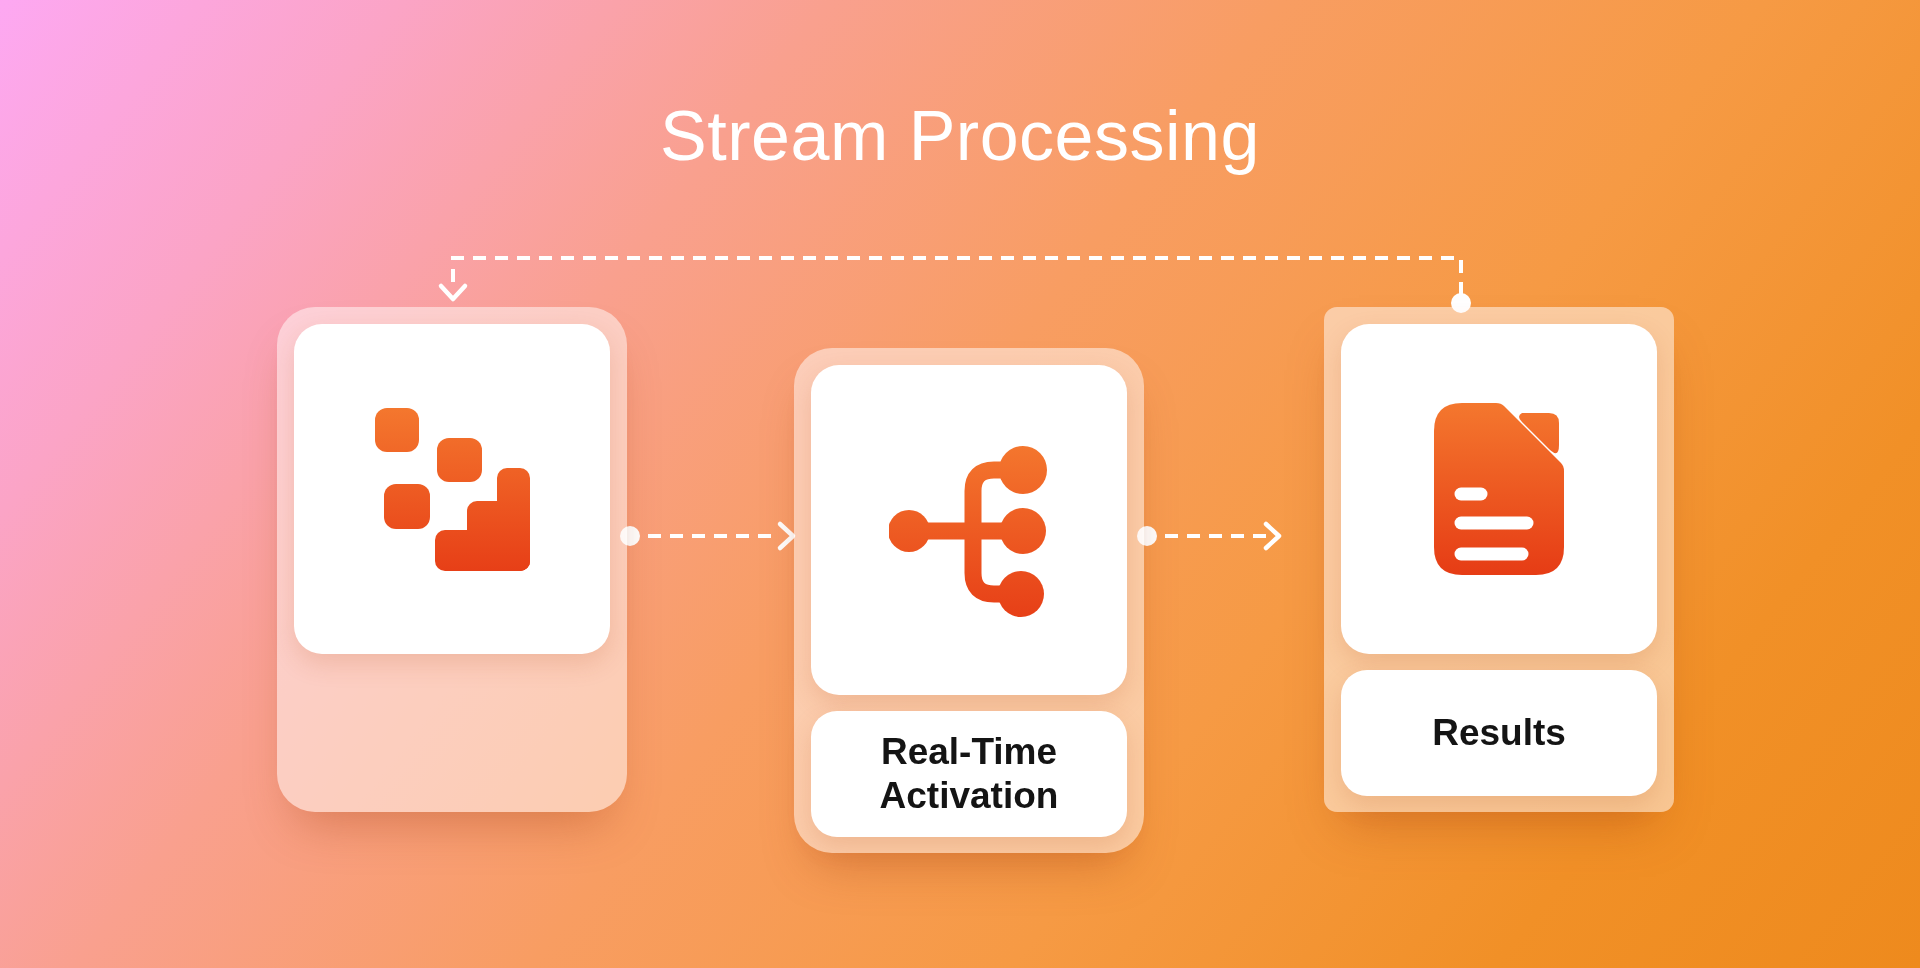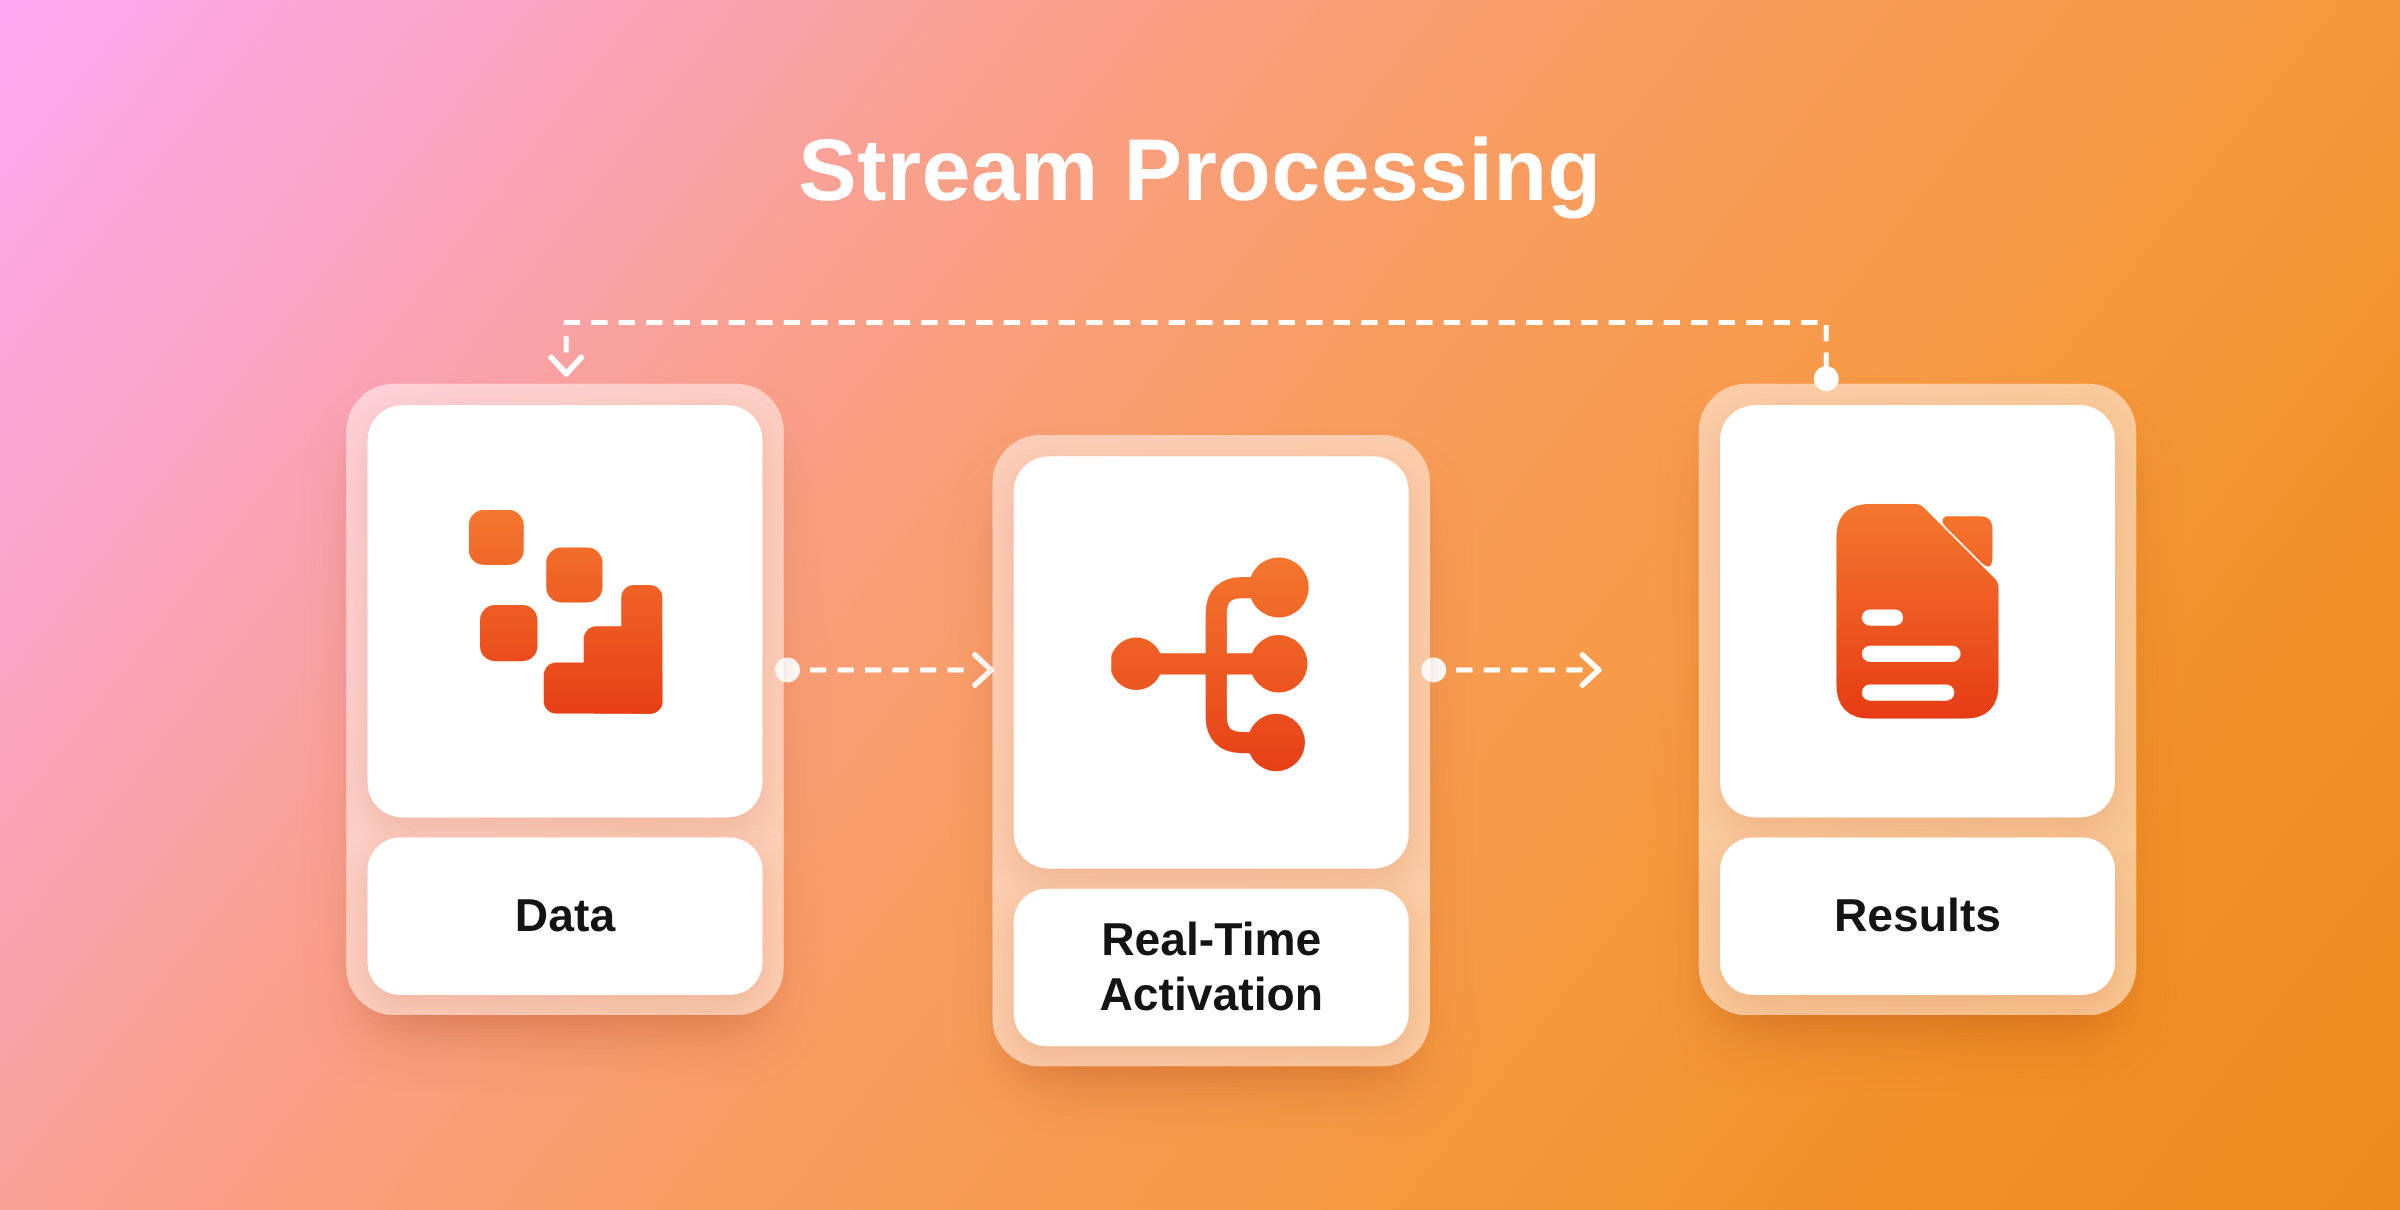--- a/index.html
+++ b/index.html
@@ -8,29 +8,29 @@
     font-family:"Liberation Sans", sans-serif;
     position:relative;
     overflow:hidden;
     background:linear-gradient(128deg,
       #fda8f2 0%, #fba4c6 15%, #f9a08e 31%,
       #f89d62 48%, #f69a44 66%, #f19027 84%, #ee8a1d 100%);
   }
   .page-title {
     position:absolute; top:96px; left:0; width:100%;
     text-align:center; color:#ffffff;
-    font-size:70px; font-weight:700; letter-spacing:0.5px;
+    font-size:70px; font-weight:400; letter-spacing:0.5px;
   }
   .card-group {
     position:absolute; top:307px; width:350px; height:505px;
     background:rgba(255,249,247,0.52);
     border-radius:38px; padding:17px;
     box-shadow:0 28px 48px -18px rgba(164,62,16,0.38);
   }
-  .g1 { left:277px; } .g2 { left:794px;margin-top:41px; } .g3 { left:1359px; }
+  .g1 { left:277px; } .g2 { left:794px;margin-top:41px; } .g3 { left:1324px;border-radius:13px; }
   .icon-card {
     width:316px; height:330px; background:#ffffff;
     border-radius:28px;
     box-shadow:0 10px 24px rgba(190,85,35,0.18);
     display:flex; align-items:center; justify-content:center;
   }
   .label-card {
     margin-top:16px; width:316px; height:126px; background:#ffffff;
     border-radius:26px;
     box-shadow:0 10px 24px rgba(190,85,35,0.18);
@@ -82,23 +82,20 @@
         </linearGradient>
       </defs>
       <rect x="0" y="0" width="44" height="44" rx="12" fill="url(#gradData)"></rect>
       <rect x="62" y="30" width="45" height="44" rx="12" fill="url(#gradData)"></rect>
       <rect x="9" y="76" width="46" height="45" rx="12" fill="url(#gradData)"></rect>
       <rect x="60" y="122" width="95" height="41" rx="10" fill="url(#gradData)"></rect>
       <rect x="92" y="93" width="63" height="70" rx="10" fill="url(#gradData)"></rect>
       <rect x="122" y="60" width="33" height="103" rx="10" fill="url(#gradData)"></rect>
     </svg>
   </div>
-  <div class="label-card">
-    <span>Data</span>
-  </div>
 </div>
 
 <div class="card-group g2">
   <div class="icon-card">
     <svg width="160" height="175" viewBox="0 0 160 175">
       <defs>
         <linearGradient id="gradFan" x1="0" y1="0" x2="0" y2="175" gradientUnits="userSpaceOnUse">
           <stop offset="0" stop-color="#f4772e"></stop>
             <stop offset="1" stop-color="#e73f17"></stop>
         </linearGradient>

